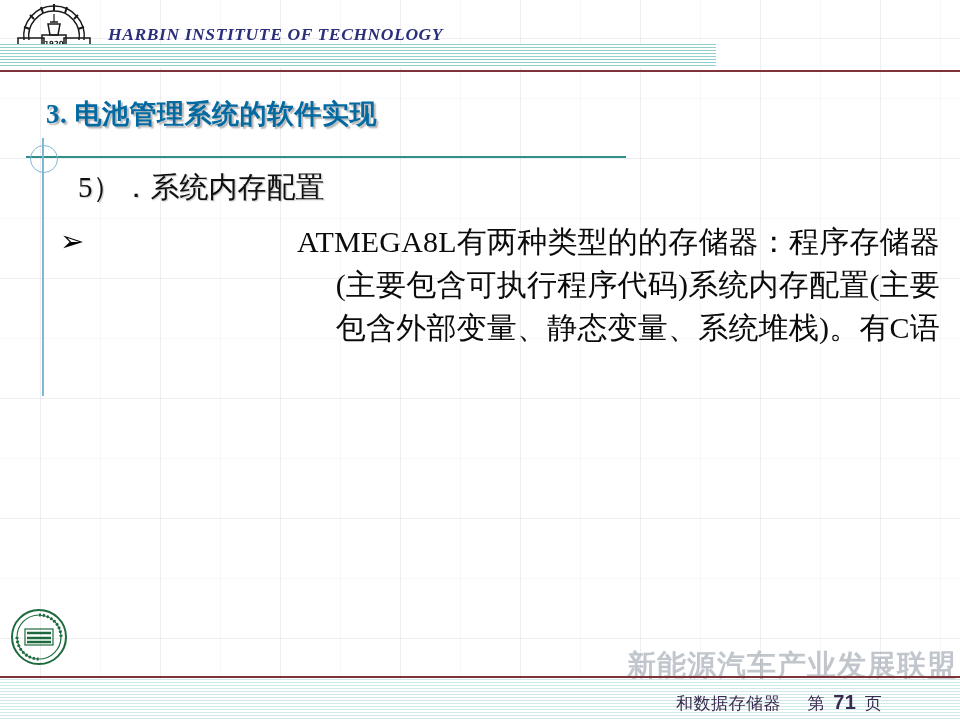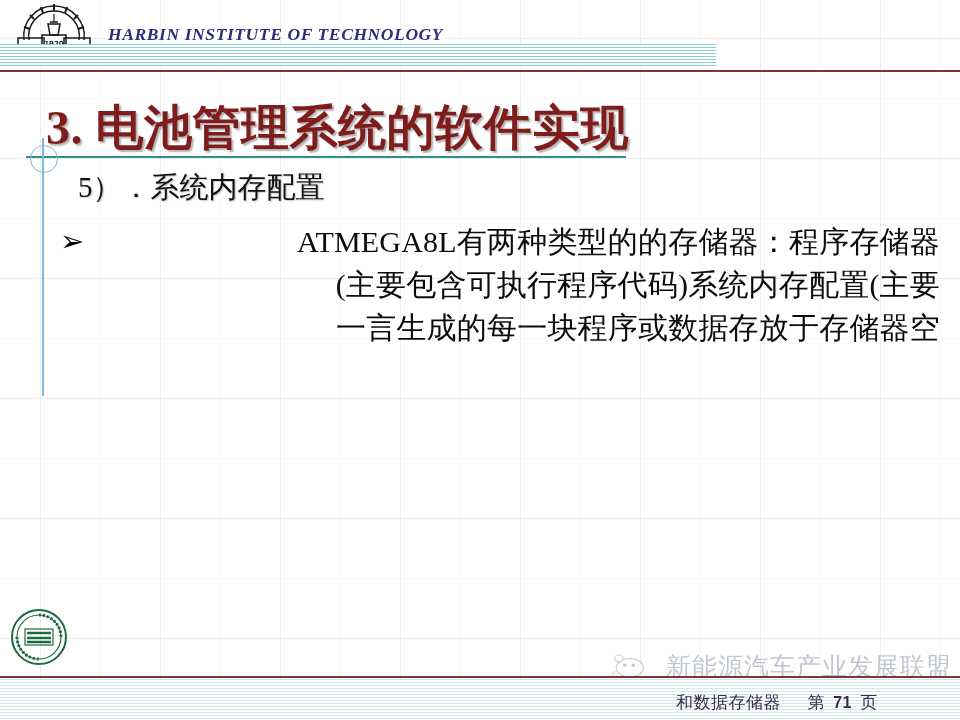--- a/index.html
+++ b/index.html
@@ -126,22 +126,22 @@
     background: transparent;
   }
 
   
   .slide-title {
     position: absolute;
     left: 46px;
     top: 96px;
     font-family: "Liberation Serif", "DejaVu Serif", serif;
     font-weight: bold;
-    font-size: 48px;
-    color: #7f1d1d;
+    font-size: 27px;
+    color: #0369a1;
     white-space: nowrap;
     text-shadow: 2px 2px 1.5px rgba(120,120,120,0.55);
     letter-spacing: 0.5px;
   }
 
   
   .slide-subtitle {
     position: absolute;
     left: 78px;
     top: 168px;
@@ -217,41 +217,41 @@
     left: 612px;
     top: 648px;
     width: 340px;
     height: 36px;
     display: flex;
     align-items: center;
     opacity: 0.42;
   }
   .watermark-text {
     font-family: "Liberation Sans", "DejaVu Sans", sans-serif;
-    font-size: 25px;
-    font-weight: normal;
+    font-size: 29px;
+    font-weight: bold;
     color: #6d7a88;
     white-space: nowrap;
     margin-left: 15px;
     letter-spacing: 1px;
   }
   .footer-caption {
     position: absolute;
     left: 676px;
     top: 691px;
     font-family: "Liberation Sans", "DejaVu Sans", sans-serif;
     font-size: 17px;
     color: #3b2a4f;
     white-space: nowrap;
     letter-spacing: 0.5px;
     z-index: 5;
   }
   .footer-caption .pagenum {
     font-weight: bold;
-    font-size: 16px;
+    font-size: 20px;
     padding: 0 3px;
   }
   .footer-caption .gap {
     display: inline-block;
     width: 16px;
   }
 </style>
 </head>
 <body>
 
@@ -303,21 +303,21 @@
   <div class="slide-title">3. 电池管理系统的软件实现</div>
 
   <div class="slide-subtitle">5）．系统内存配置</div>
 
   <div class="body-block">
     <div class="bullet-row">
       <div class="bullet-marker">➢</div>
       <div class="bullet-lines">
         <div class="body-line">ATMEGA8L有两种类型的的存储器：程序存储器</div>
         <div class="body-line">(主要包含可执行程序代码)系统内存配置(主要</div>
-        <div class="body-line">一言生成的每一块程序或数据存放于存储器空</div>
+        <div class="body-line">包含外部变量、静态变量、系统堆栈)。有C语</div>
       </div>
     </div>
   </div>
 
   <div class="seal">
     <svg viewBox="0 0 58 58" width="58" height="58">
       <circle cx="29" cy="29" r="27" fill="none" stroke="#1d6b3d" stroke-width="2"></circle>
       <circle cx="29" cy="29" r="22" fill="none" stroke="#1d6b3d" stroke-width="1.2"></circle>
       <rect x="15" y="21" width="28" height="16" fill="none" stroke="#1d6b3d" stroke-width="1.2"></rect>
       <path d="M17 25 H41 M17 30 H41 M17 34 H41" stroke="#1d6b3d" stroke-width="2.4"></path>

